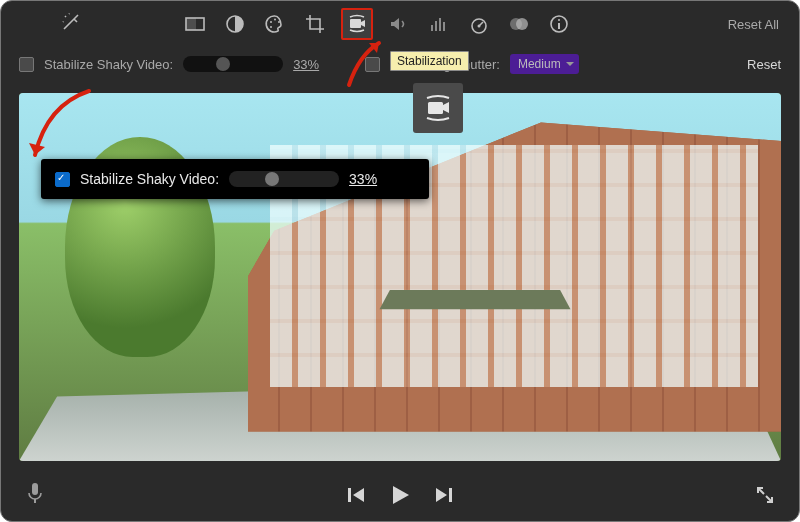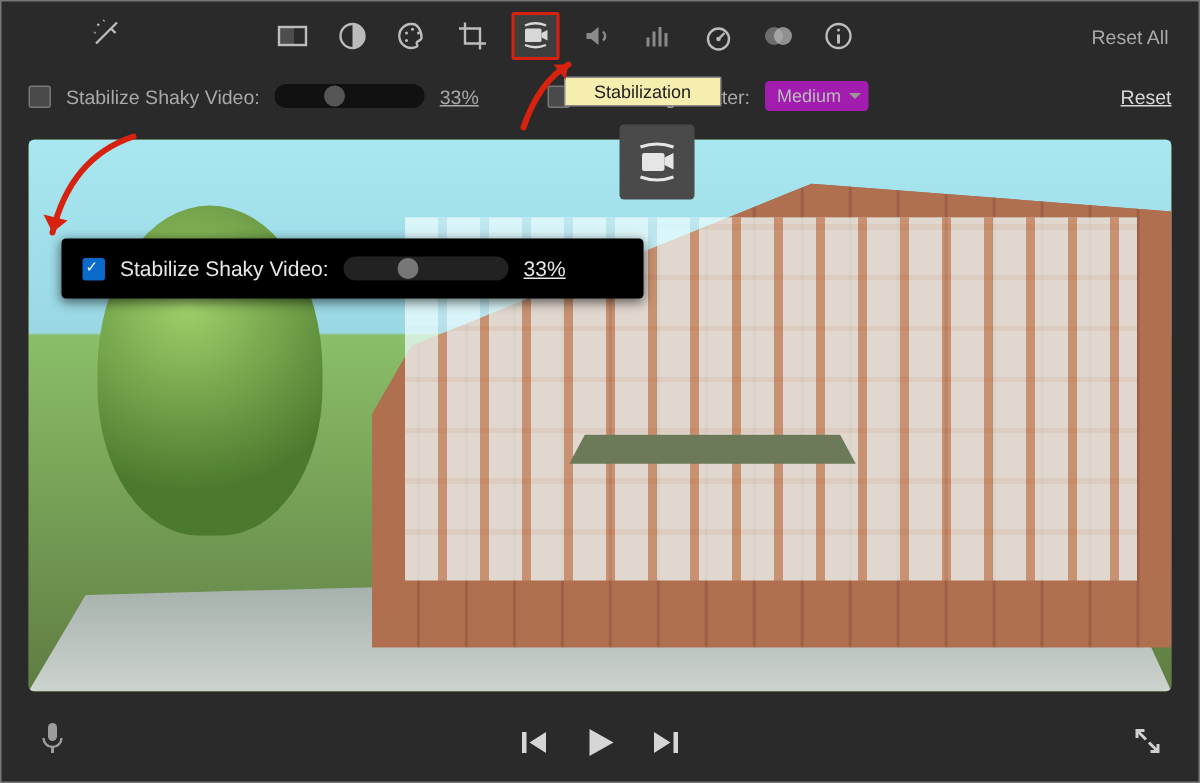--- a/index.html
+++ b/index.html
@@ -6,41 +6,41 @@
     --bg:#2a2a2a;
     --panel:#1f1f1f;
     --text:#a9a9a9;
     --text-bright:#d8d8d8;
     --accent-red:#d6220f;
     --accent-blue:#0b6bcb;
     --tooltip-bg:#f6eeae;
     --tooltip-border:#8a8a8a;
   }
   html,body{margin:0;padding:0;width:800px;height:522px;font-family:-apple-system,Helvetica,Arial,sans-serif;}
-  .app{position:relative;width:800px;height:522px;background:var(--bg);overflow:hidden;border:1px solid #777;border-radius:0;box-sizing:border-box;}
+  .app{position:relative;width:800px;height:522px;background:var(--bg);overflow:hidden;border:1px solid #777;border-radius:12px;box-sizing:border-box;}
   .toolbar{position:absolute;left:0;right:0;top:0;height:46px;display:flex;align-items:center;}
   .tb-left{width:140px;display:flex;justify-content:center;}
   .tb-icons{display:flex;gap:12px;align-items:center;margin-left:40px;}
   .tb-icons .ico{width:28px;height:28px;display:flex;align-items:center;justify-content:center;cursor:pointer;position:relative;}
   .ico-svg{fill:none;stroke:var(--text);stroke-width:1.6;}
   .ico-stab{width:34px;height:32px;border:2px solid var(--accent-red);border-radius:2px;background:#3e3e3e;display:flex;align-items:center;justify-content:center;}
   .reset-all{margin-left:auto;margin-right:20px;color:var(--text);font-size:13px;cursor:pointer;}
 
   .options-row{position:absolute;left:0;right:0;top:46px;height:34px;display:flex;align-items:center;padding:0 18px;gap:10px;font-size:13px;color:var(--text);}
   .chk{width:13px;height:13px;border:1px solid #777;background:#4a4a4a;border-radius:2px;display:inline-block;}
   .chk.checked{background:var(--accent-blue);border-color:var(--accent-blue);position:relative;}
   .chk.checked::after{content:"";position:absolute;left:1px;top:-1px;width:10px;height:10px;background:no-repeat center/contain;}
   .slider{width:100px;height:16px;background:#111;border-radius:8px;position:relative;cursor:pointer;}
   .slider .knob{position:absolute;top:1px;width:14px;height:14px;border-radius:50%;background:#555;}
   .val{min-width:34px;text-decoration:underline;}
-  .dd{background:#a21caf;border-radius:3px;padding:3px 18px 3px 8px;position:relative;color:#bbb;font-size:12px;}
+  .dd{background:#4c1d95;border-radius:3px;padding:3px 18px 3px 8px;position:relative;color:#bbb;font-size:12px;}
   .dd::after{content:"";position:absolute;right:5px;top:8px;border:4px solid transparent;border-top-color:#999;}
-  .reset-r{margin-left:auto;color:var(--text-bright);font-size:13px;cursor:pointer;text-decoration:underline;}
-
-  .tooltip{position:absolute;left:375px;top:50px;background:var(--tooltip-bg);border:1px solid var(--tooltip-border);color:#222;font-size:12px;padding:2px 19px;border-radius:1px;z-index:40;}
+  .reset-r{margin-left:auto;color:var(--text-bright);font-size:13px;cursor:pointer;}
+
+  .tooltip{position:absolute;left:389px;top:50px;background:var(--tooltip-bg);border:1px solid var(--tooltip-border);color:#222;font-size:12px;padding:2px 6px;border-radius:1px;z-index:40;}
 
   .big-stab{position:absolute;left:412px;top:82px;width:50px;height:50px;background:#4a4a4a;border-radius:3px;display:flex;align-items:center;justify-content:center;z-index:30;}
 
   .preview{position:absolute;left:18px;right:18px;top:92px;bottom:60px;border-radius:4px;overflow:hidden;background:#6e8a4e;}
   
   .sky{position:absolute;inset:0;background:linear-gradient(#a8e6f0 0%,#9ad8e4 35%,#8abf68 35.5%,#5f7c42 100%);}
   .building{position:absolute;left:30%;right:0;top:8%;bottom:8%;
     background:
       repeating-linear-gradient(90deg,#b07050 0 30px,#9e5f44 30px 32px),
       linear-gradient(#a8633f,#a8633f);

